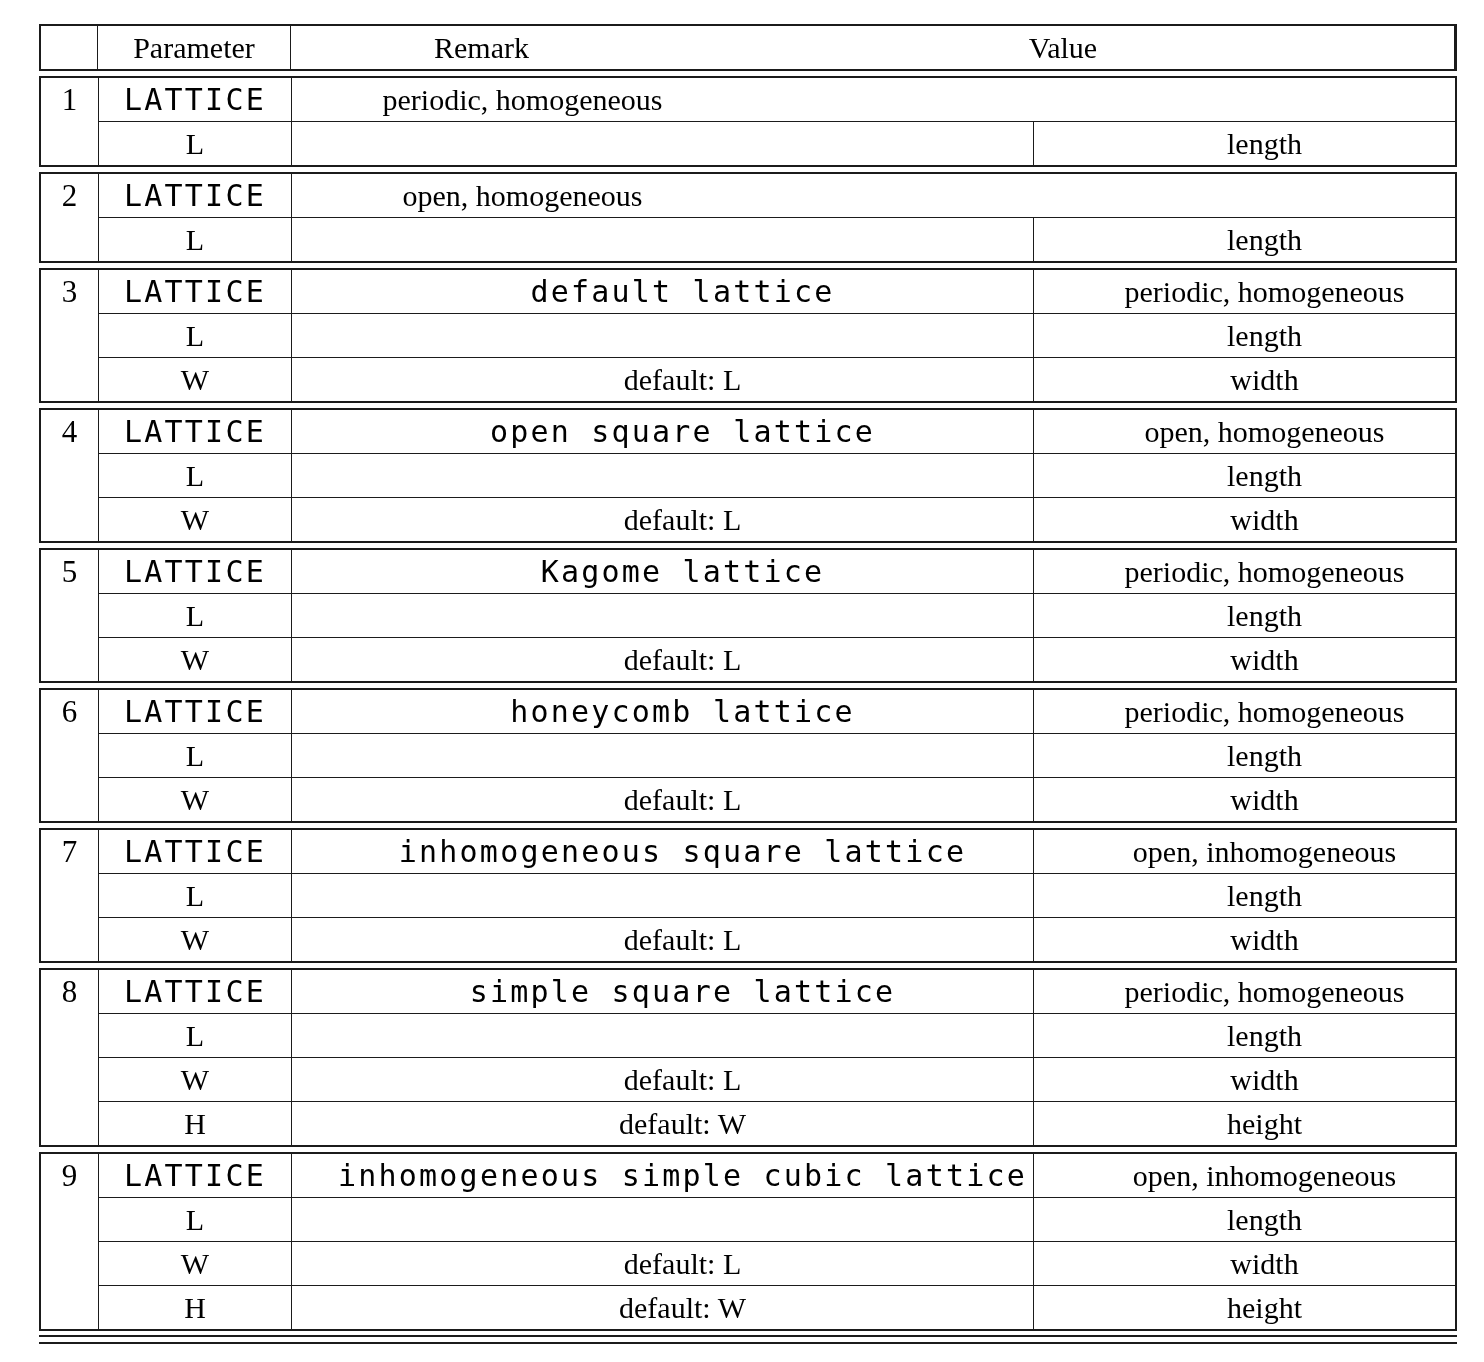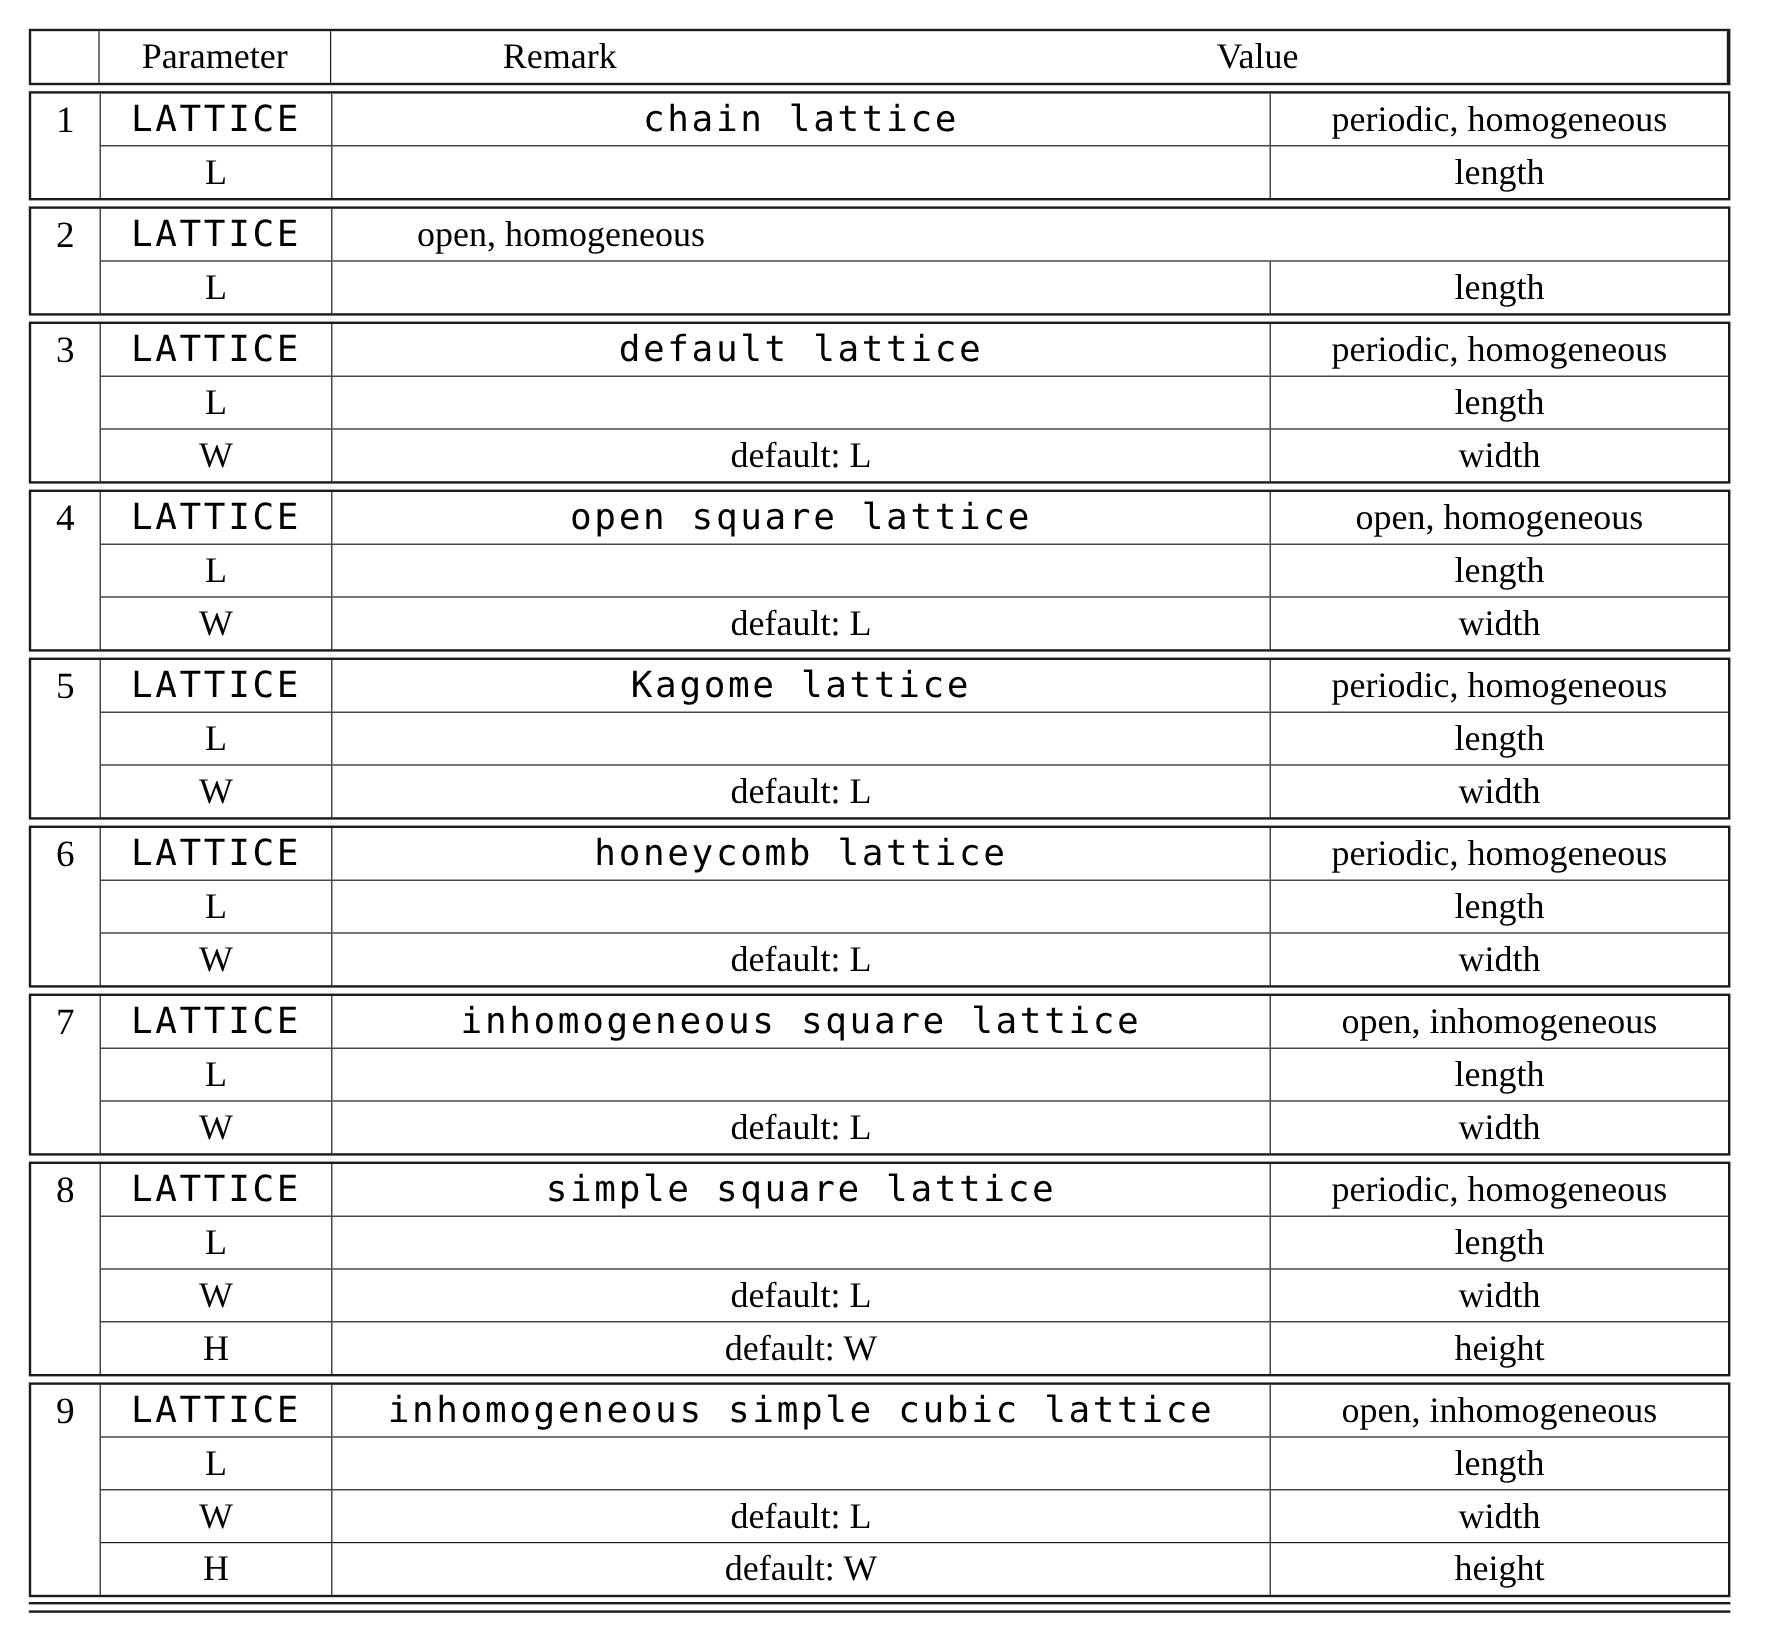--- a/index.html
+++ b/index.html
@@ -9,21 +9,21 @@
   html,body{margin:0;padding:0;background:#ffffff;}
   body{
     width:1484px;height:1362px;
     font-family:"Liberation Serif", serif;
     color:var(--ink);
     overflow:hidden;
   }
   .page{
     box-sizing:border-box;
     width:1484px;height:1362px;
-    padding:24px 0 0 24px;
+    padding:24px 0 0 39px;
   }
   .tbl{
     width:1418px;
   }
   
   .box{
     box-sizing:border-box;
     border:2px solid var(--line);
     background:#ffffff;
     margin-bottom:5px;
@@ -51,21 +51,21 @@
     border-right:1px solid var(--line);
     display:flex;
     justify-content:center;
     align-items:flex-start;
   }
   .group-num span{
     line-height:43px;
     font-size:31px;
   }
   .group-rows{flex:1;display:flex;flex-direction:column;}
-  .grow{display:flex;height:43px;}
+  .grow{display:flex;height:43px;gap:40px;}
   .grow + .grow{border-top:1px solid var(--line);}
   .serif-text{font-size:30px;font-family:"Liberation Serif", serif;}
   .code-text{
     font-family:"DejaVu Sans Mono", monospace;
     font-size:30px;
     letter-spacing:2.2px;
   }
   
   .double-rule{
     box-sizing:border-box;
@@ -102,23 +102,20 @@
     <div id="groups">
         <div class="box">
           <div class="group-num">
             <span>1</span>
           </div>
           <div class="group-rows">
             <div class="grow">
               <div class="cell c-param">
                 <span class="code-text">LATTICE</span>
               </div>
-              <div class="cell c-value">
-                <span class="code-text">chain lattice</span>
-              </div>
               <div class="cell c-remark">
                 <span class="serif-text">periodic, homogeneous</span>
               </div>
             </div>
             <div class="grow">
               <div class="cell c-param">
                 <span class="serif-text">L</span>
               </div>
               <div class="cell c-value">
                 <span class="serif-text"></span>

